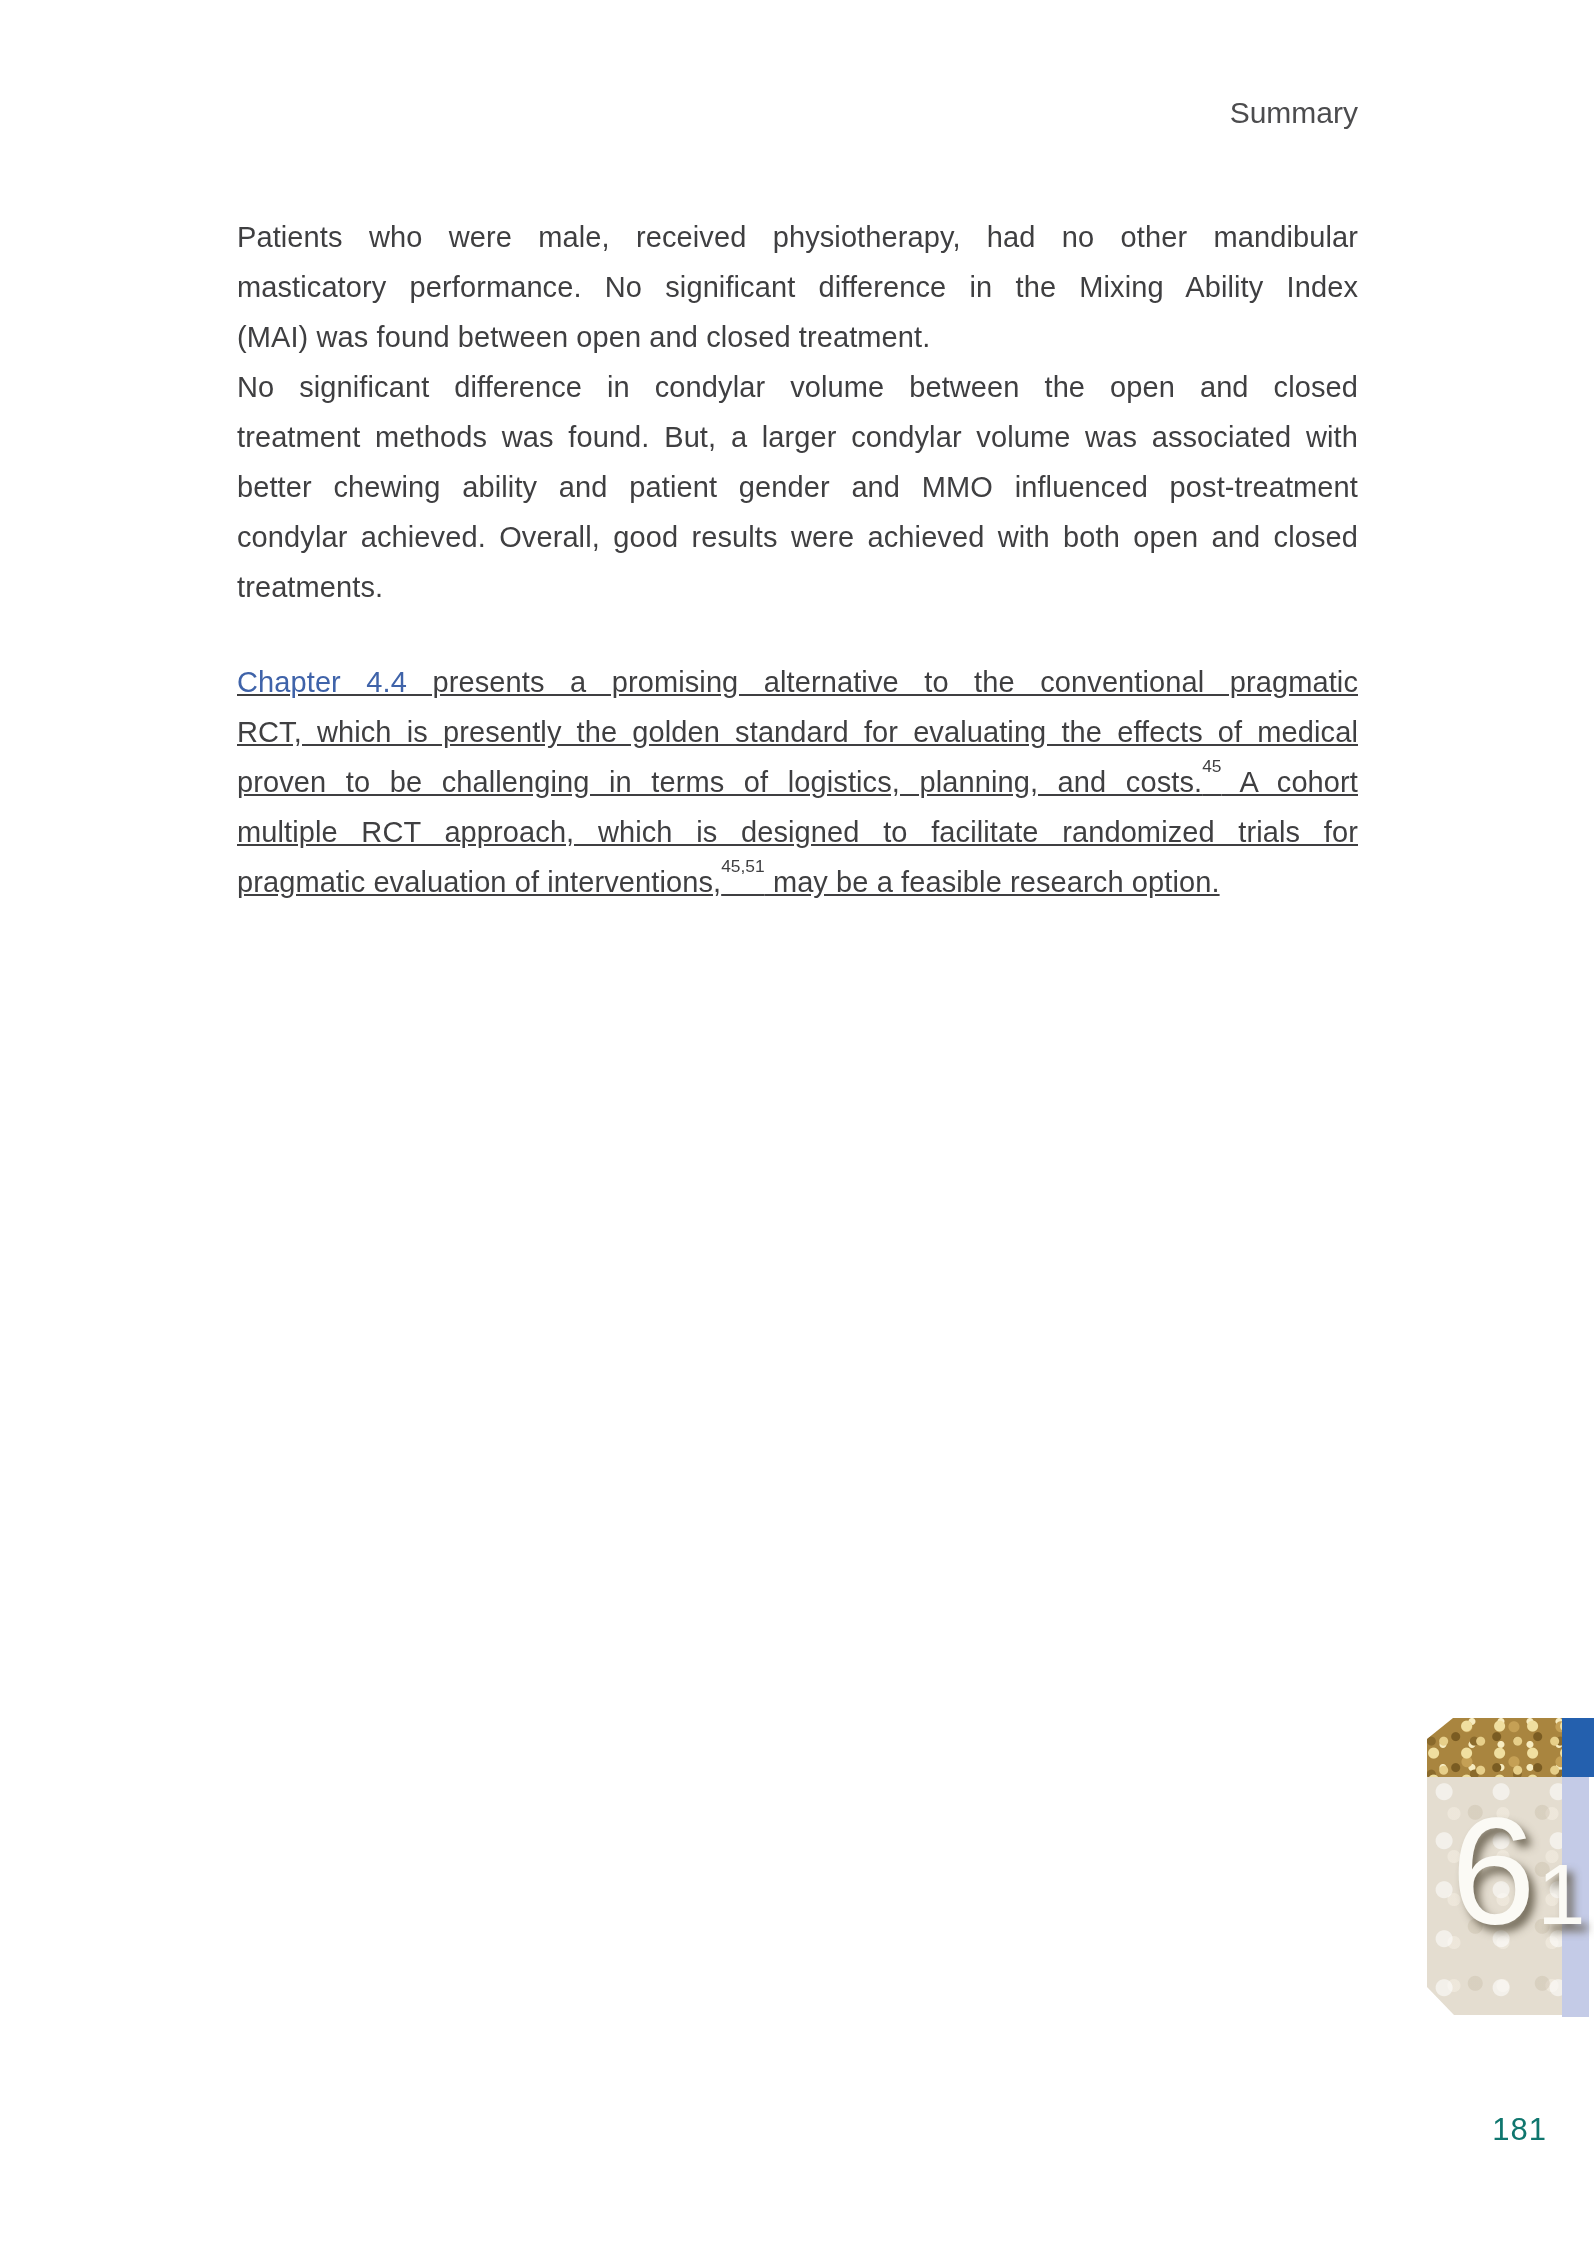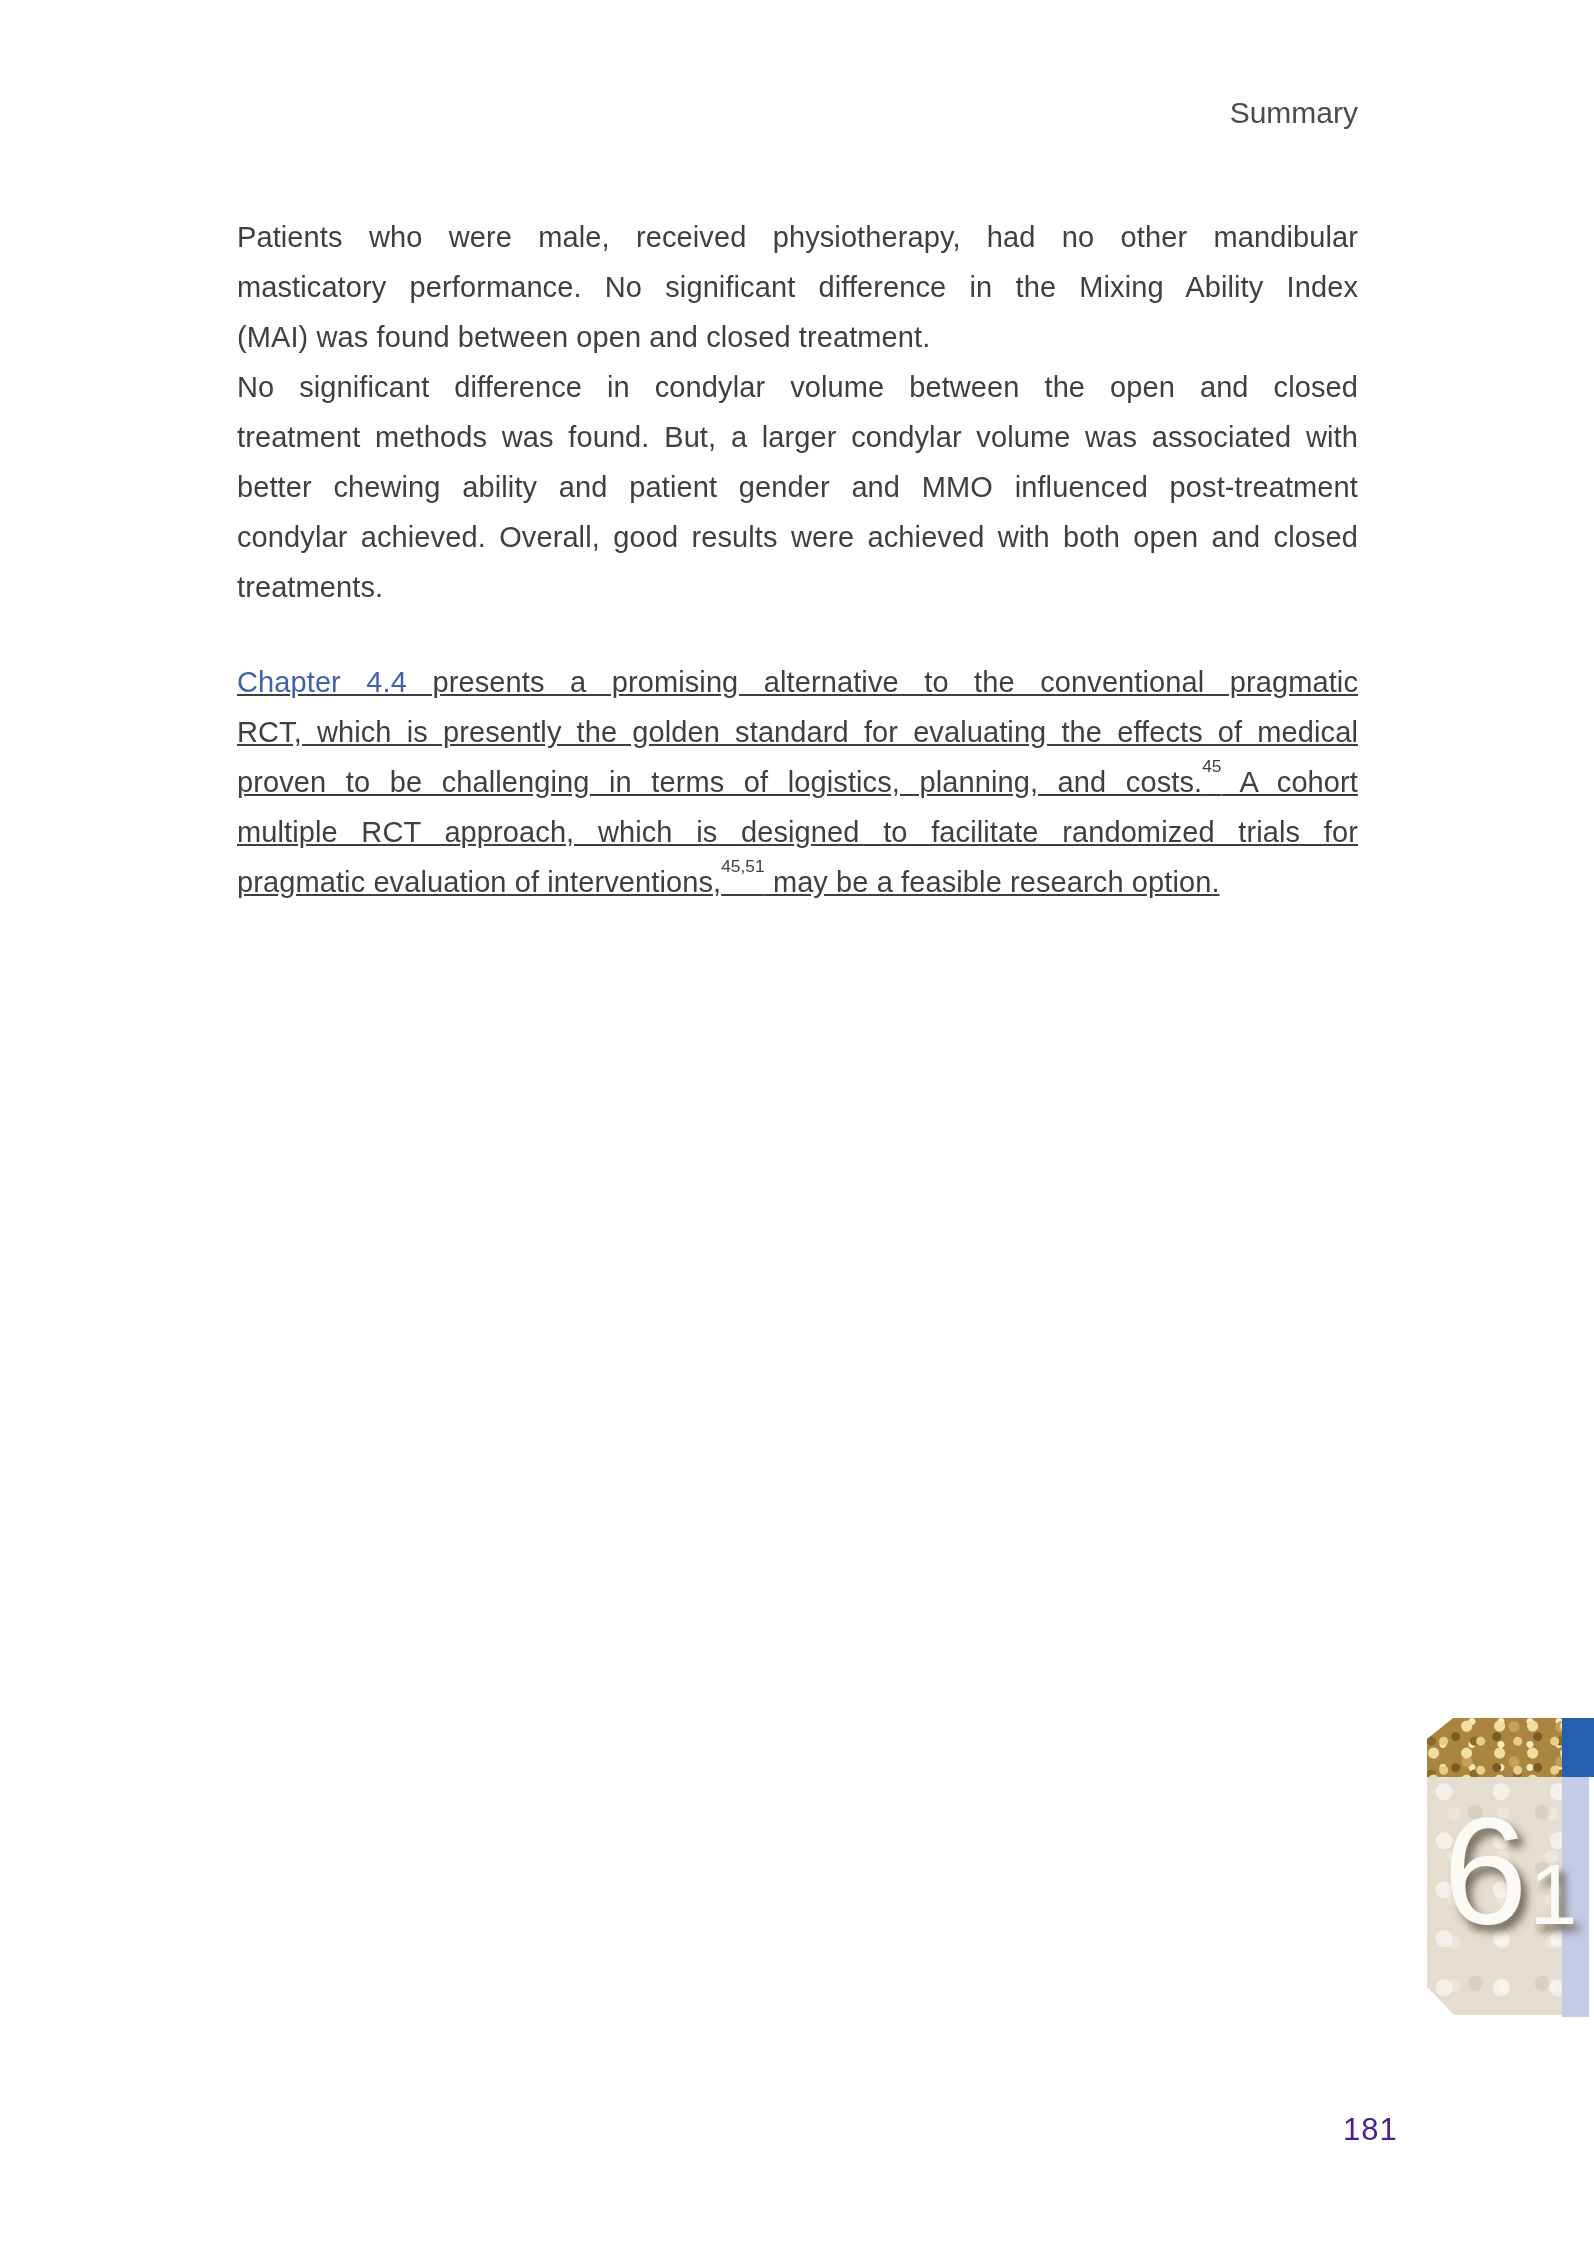--- a/index.html
+++ b/index.html
@@ -96,37 +96,37 @@
   .tab-lavender {
     position:absolute;
     left:1562px; top:1777px;
     width:27px; height:240px;
     background:#c4cbe7;
   }
   .chapter-number {
     position:absolute;
     left:1427px; top:1795px;
     width:160px; height:160px;
-    padding-left:16px;
+    padding-left:24px;
     line-height:1;
     color:#fbfaf5;
     text-shadow:6px 7px 9px rgba(96,88,70,0.85);
     white-space:nowrap;
   }
   .chapter-number .six { font-size:152px; }
   .chapter-number .one { font-size:86px; margin-left:2px; }
 
   
   .page-number {
     position:absolute;
-    left:1343px; top:2112px;
+    left:1412px; top:2112px;
     width:135px;
-    text-align:left;
+    text-align:right;
     font-size:31px;
-    color:#4c1d95;
+    color:#0f766e;
     letter-spacing:1px;
   }
 </style>
 </head>
 <body>
 
 <div class="page">
 
   <div class="running-header">Summary</div>
 

